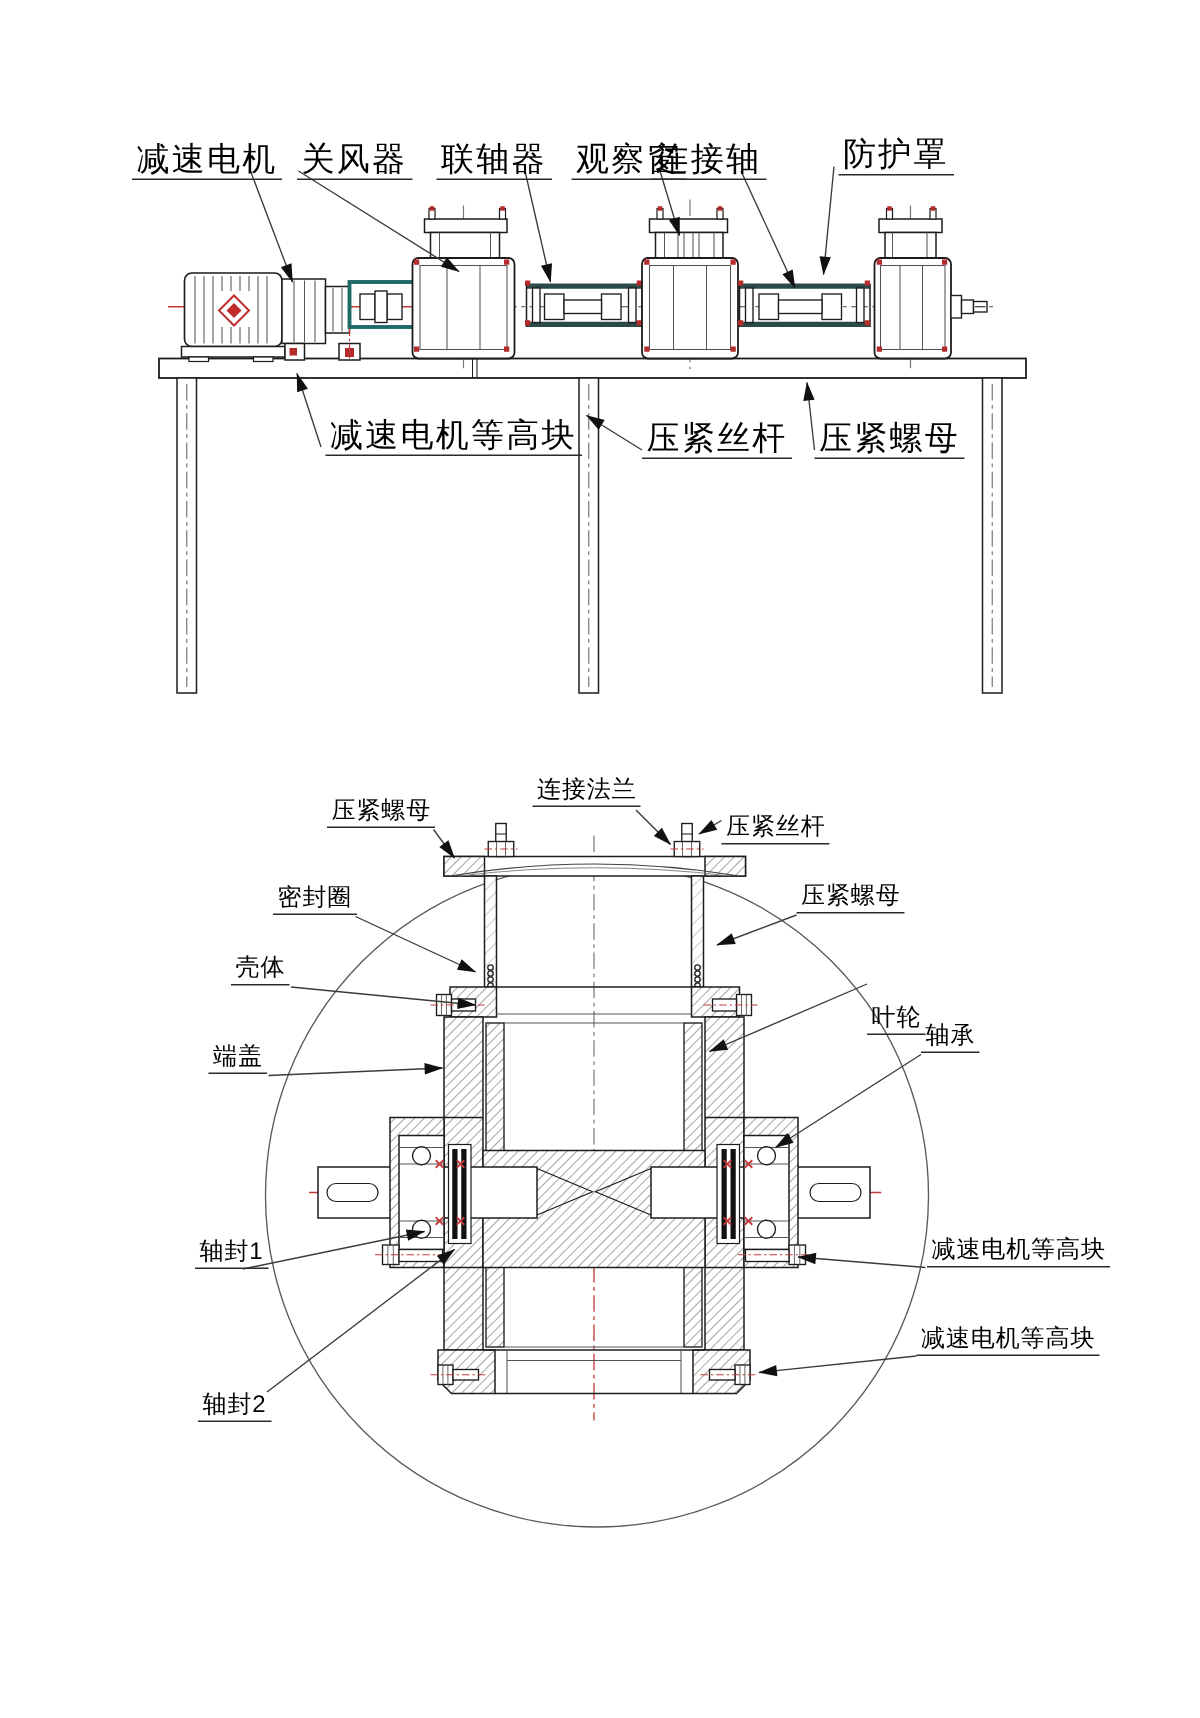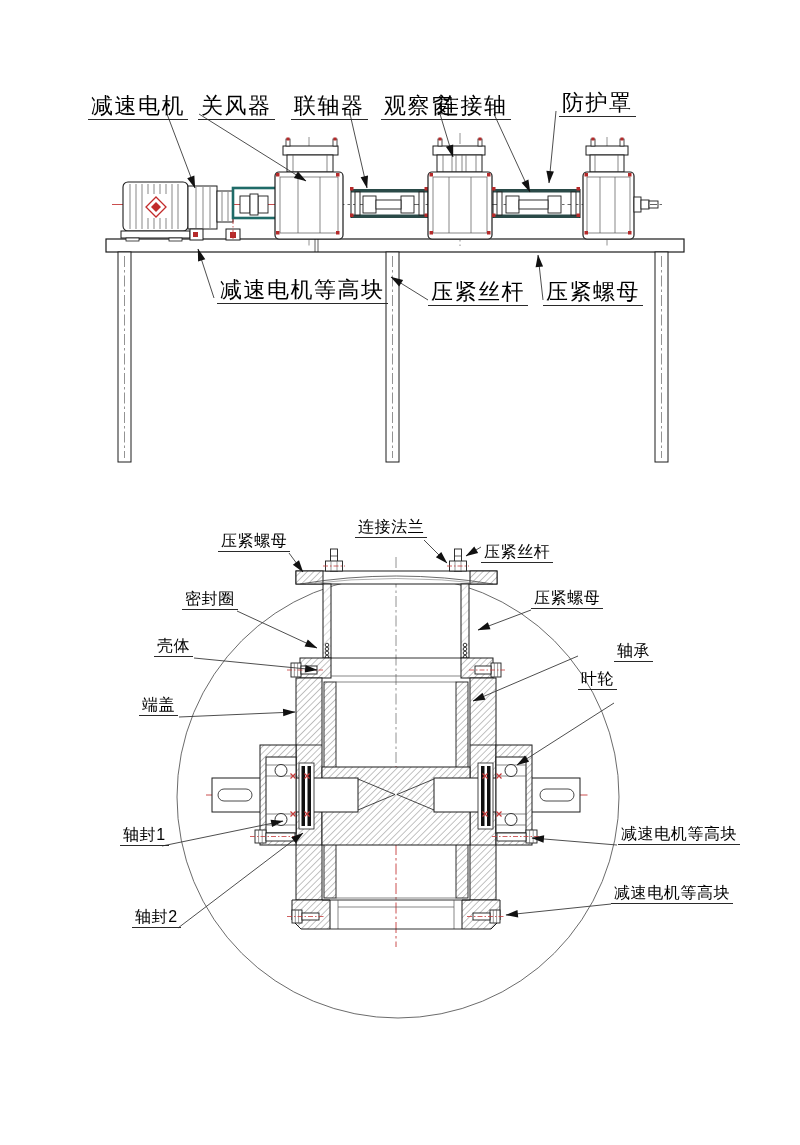--- a/index.html
+++ b/index.html
@@ -421,18 +421,18 @@
   <div class="lbl t" style="left:543px;top:281px">压紧螺母</div>
 
   <div class="lbl s" style="left:218px;top:533px">压紧螺母</div>
   <div class="lbl s" style="left:355px;top:519px">连接法兰</div>
   <div class="lbl s" style="left:481px;top:544px">压紧丝杆</div>
   <div class="lbl s" style="left:182px;top:591px">密封圈</div>
   <div class="lbl s" style="left:531px;top:590px">压紧螺母</div>
   <div class="lbl s" style="left:154px;top:638px">壳体</div>
   <div class="lbl s" style="left:578px;top:671px">叶轮</div>
   <div class="lbl s" style="left:139px;top:697px">端盖</div>
-  <div class="lbl s" style="left:614px;top:643px">轴承</div>
-  <div class="lbl s" style="left:120px;top:827px">轴封1</div>
-  <div class="lbl s" style="left:132px;top:909px">轴封2</div>
+  <div class="lbl s" style="left:614px;top:683px">轴承</div>
+  <div class="lbl s" style="left:130px;top:827px">轴封1</div>
+  <div class="lbl s" style="left:132px;top:929px">轴封2</div>
   <div class="lbl s" style="left:618px;top:826px">减速电机等高块</div>
   <div class="lbl s" style="left:611px;top:885px">减速电机等高块</div>
 </div>
 
 </body></html>

